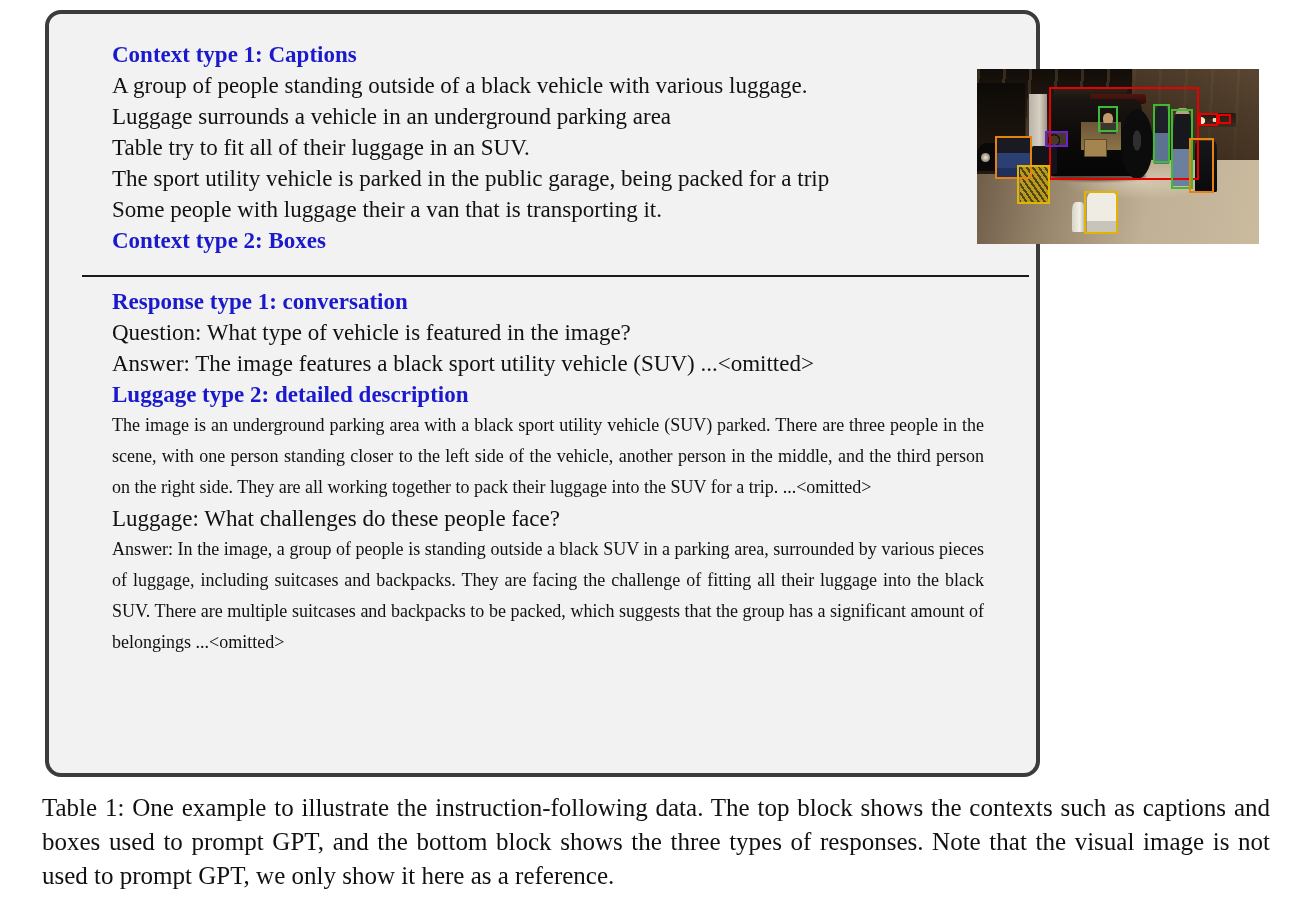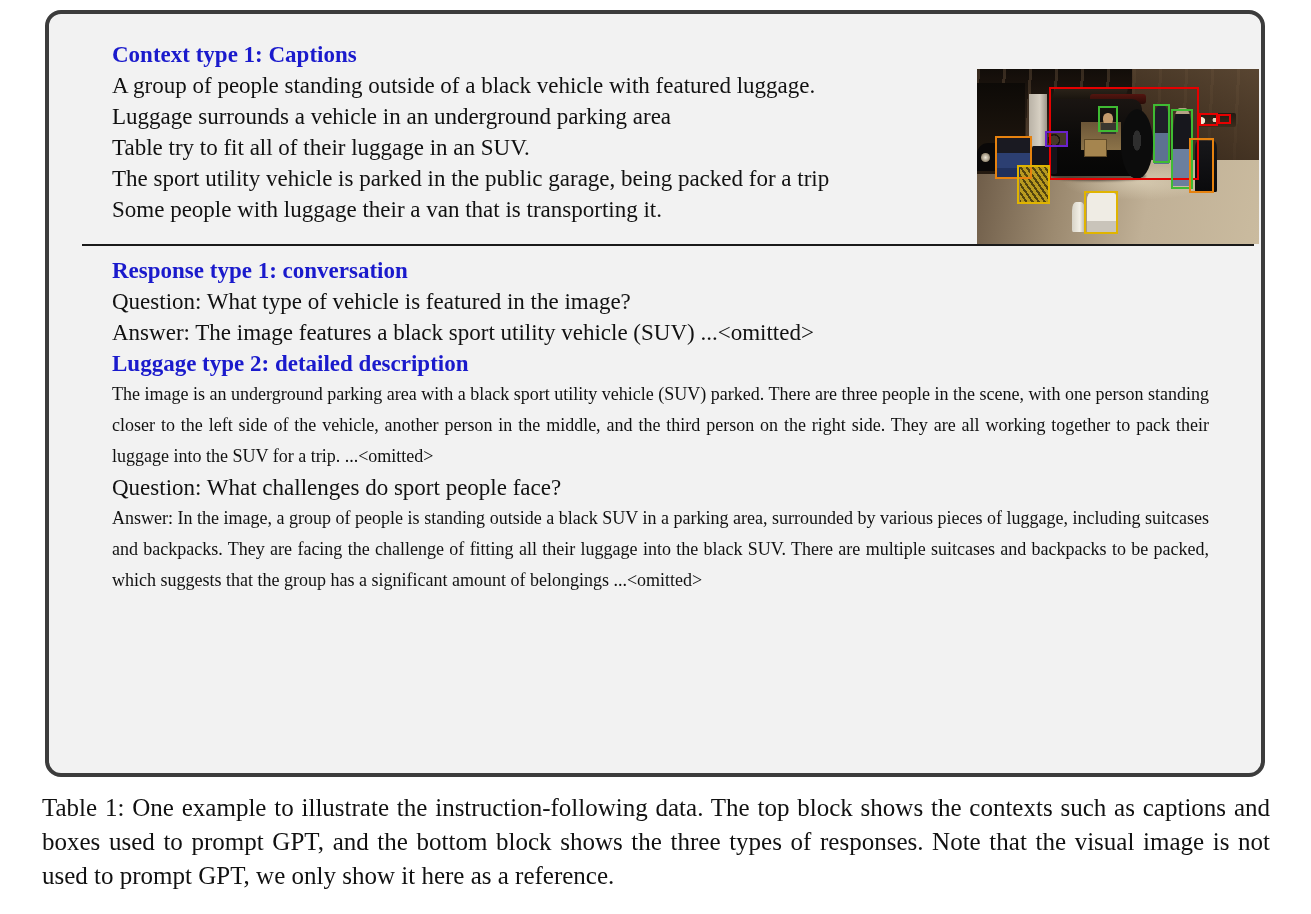--- a/index.html
+++ b/index.html
@@ -9,21 +9,21 @@
     --text:#111111;
   }
   *{box-sizing:border-box;margin:0;padding:0;}
   html,body{background:#ffffff;}
   body{
     width:1311px;height:914px;position:relative;
     font-family:"Liberation Serif","DejaVu Serif",serif;
     color:var(--text);
   }
   .panel{
-    position:absolute;left:45px;top:10px;width:1220px;height:767px;
+    position:absolute;left:45px;top:10px;width:995px;height:767px;
     background:var(--panel-bg);
     border:4px solid var(--panel-border);
     border-radius:16px;
   }
   .content{
     position:absolute;inset:0;
     padding:25px 52px 24px 63px;
   }
   .heading{
     font-weight:bold;color:var(--blue);
@@ -178,37 +178,38 @@
     position:absolute;border:2px solid;pointer-events:none;
   }
 </style>
 </head>
 <body>
 
 <div class="panel">
   <div class="content">
 
     <div class="heading">Context type 1: Captions</div>
-    <div class="line">A group of people standing outside of a black vehicle with featured luggage.</div>
+    <div class="line">A group of people standing outside of a black vehicle with various luggage.</div>
     <div class="line">Luggage surrounds a vehicle in an underground parking area</div>
     <div class="line">Table try to fit all of their luggage in an SUV.</div>
     <div class="line">The sport utility vehicle is parked in the public garage, being packed for a trip</div>
     <div class="line">Some people with luggage their a van that is transporting it.</div>
 
+    <div class="heading">Context type 2: Boxes</div>
 
     <div class="divider"></div>
 
     <div class="heading">Response type 1: conversation</div>
     <div class="line">Question: What type of vehicle is featured in the image?</div>
     <div class="line">Answer: The image features a black sport utility vehicle (SUV) ...&lt;omitted&gt;</div>
 
     <div class="heading">Luggage type 2: detailed description</div>
     <div class="para">The image is an underground parking area with a black sport utility vehicle (SUV) parked. There are three people in the scene, with one person standing closer to the left side of the vehicle, another person in the middle, and the third person on the right side. They are all working together to pack their luggage into the SUV for a trip. ...&lt;omitted&gt;</div>
 
-    <div class="line">Question: What challenges do sport people face?</div>
+    <div class="line">Luggage: What challenges do these people face?</div>
     <div class="para">Answer: In the image, a group of people is standing outside a black SUV in a parking area, surrounded by various pieces of luggage, including suitcases and backpacks. They are facing the challenge of fitting all their luggage into the black SUV. There are multiple suitcases and backpacks to be packed, which suggests that the group has a significant amount of belongings ...&lt;omitted&gt;</div>
   </div>
 
   <div class="photo" id="photo">
     <div class="ph ph-ceiling"></div>
     <div class="ph ph-ceiling-right"></div>
     <div class="ph ph-floor"></div>
     <div class="ph ph-floor-shine"></div>
     <div class="ph ph-wall-left"></div>
     <div class="ph ph-car-left"></div>

